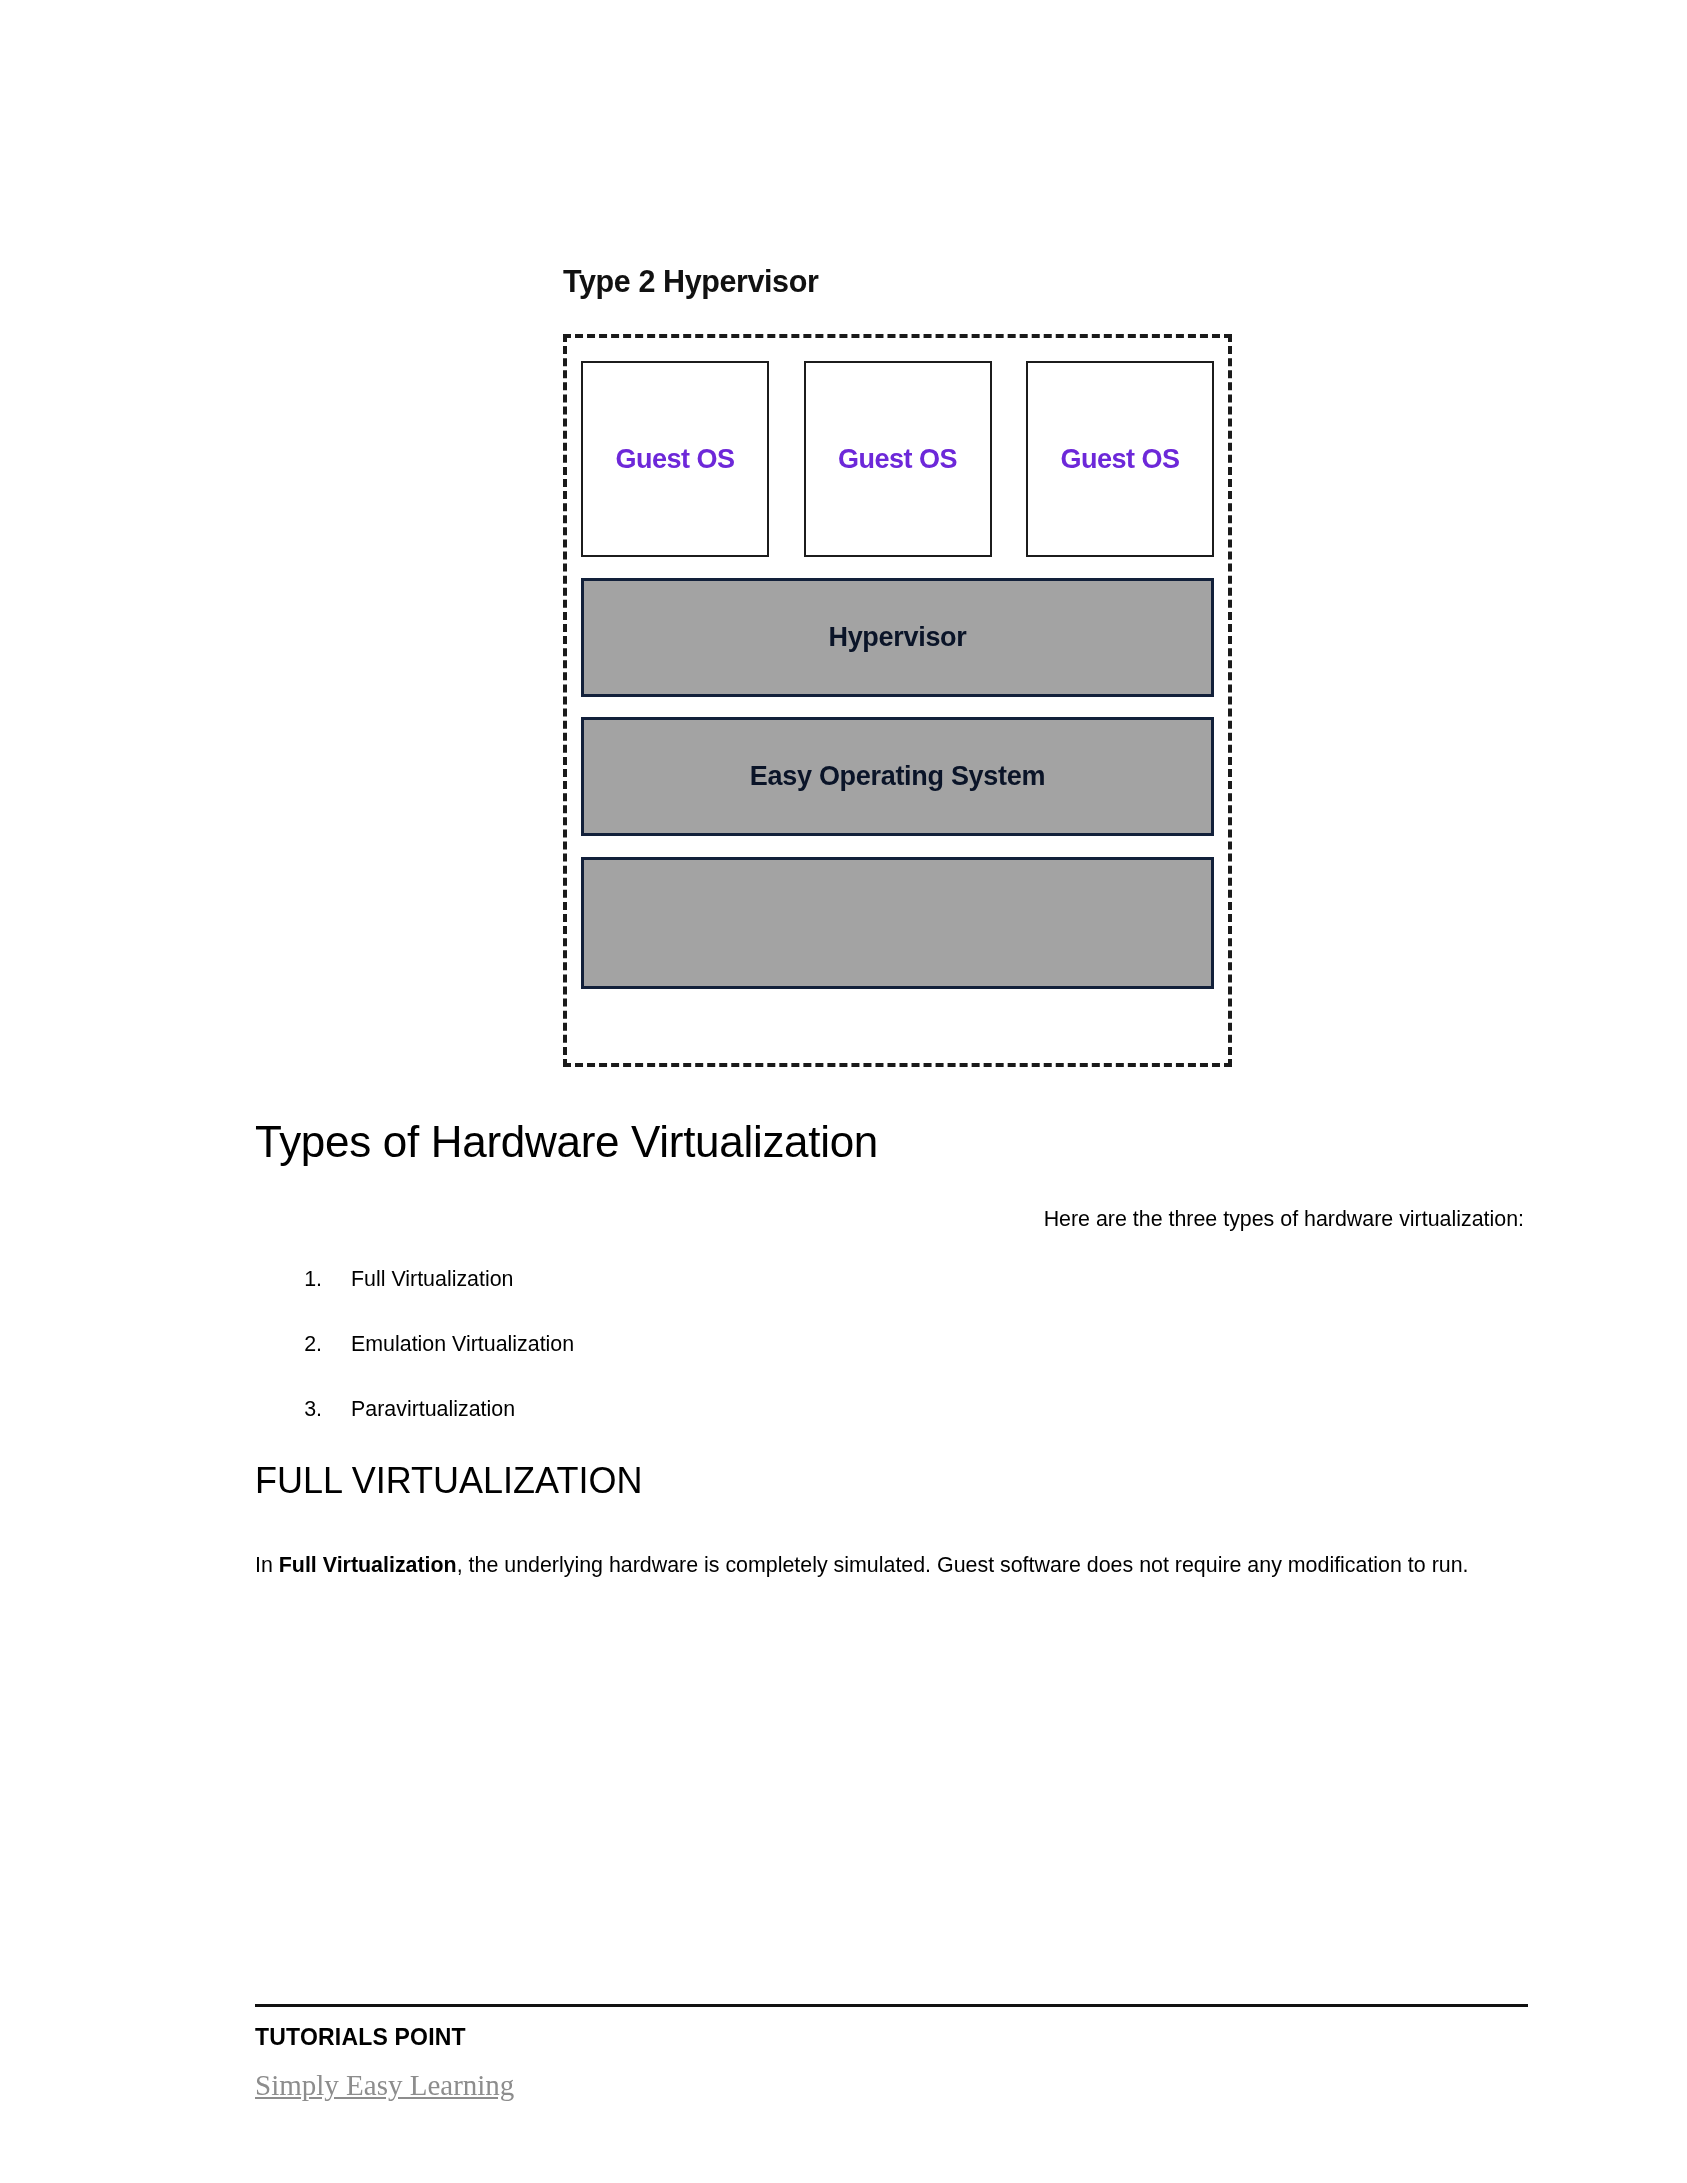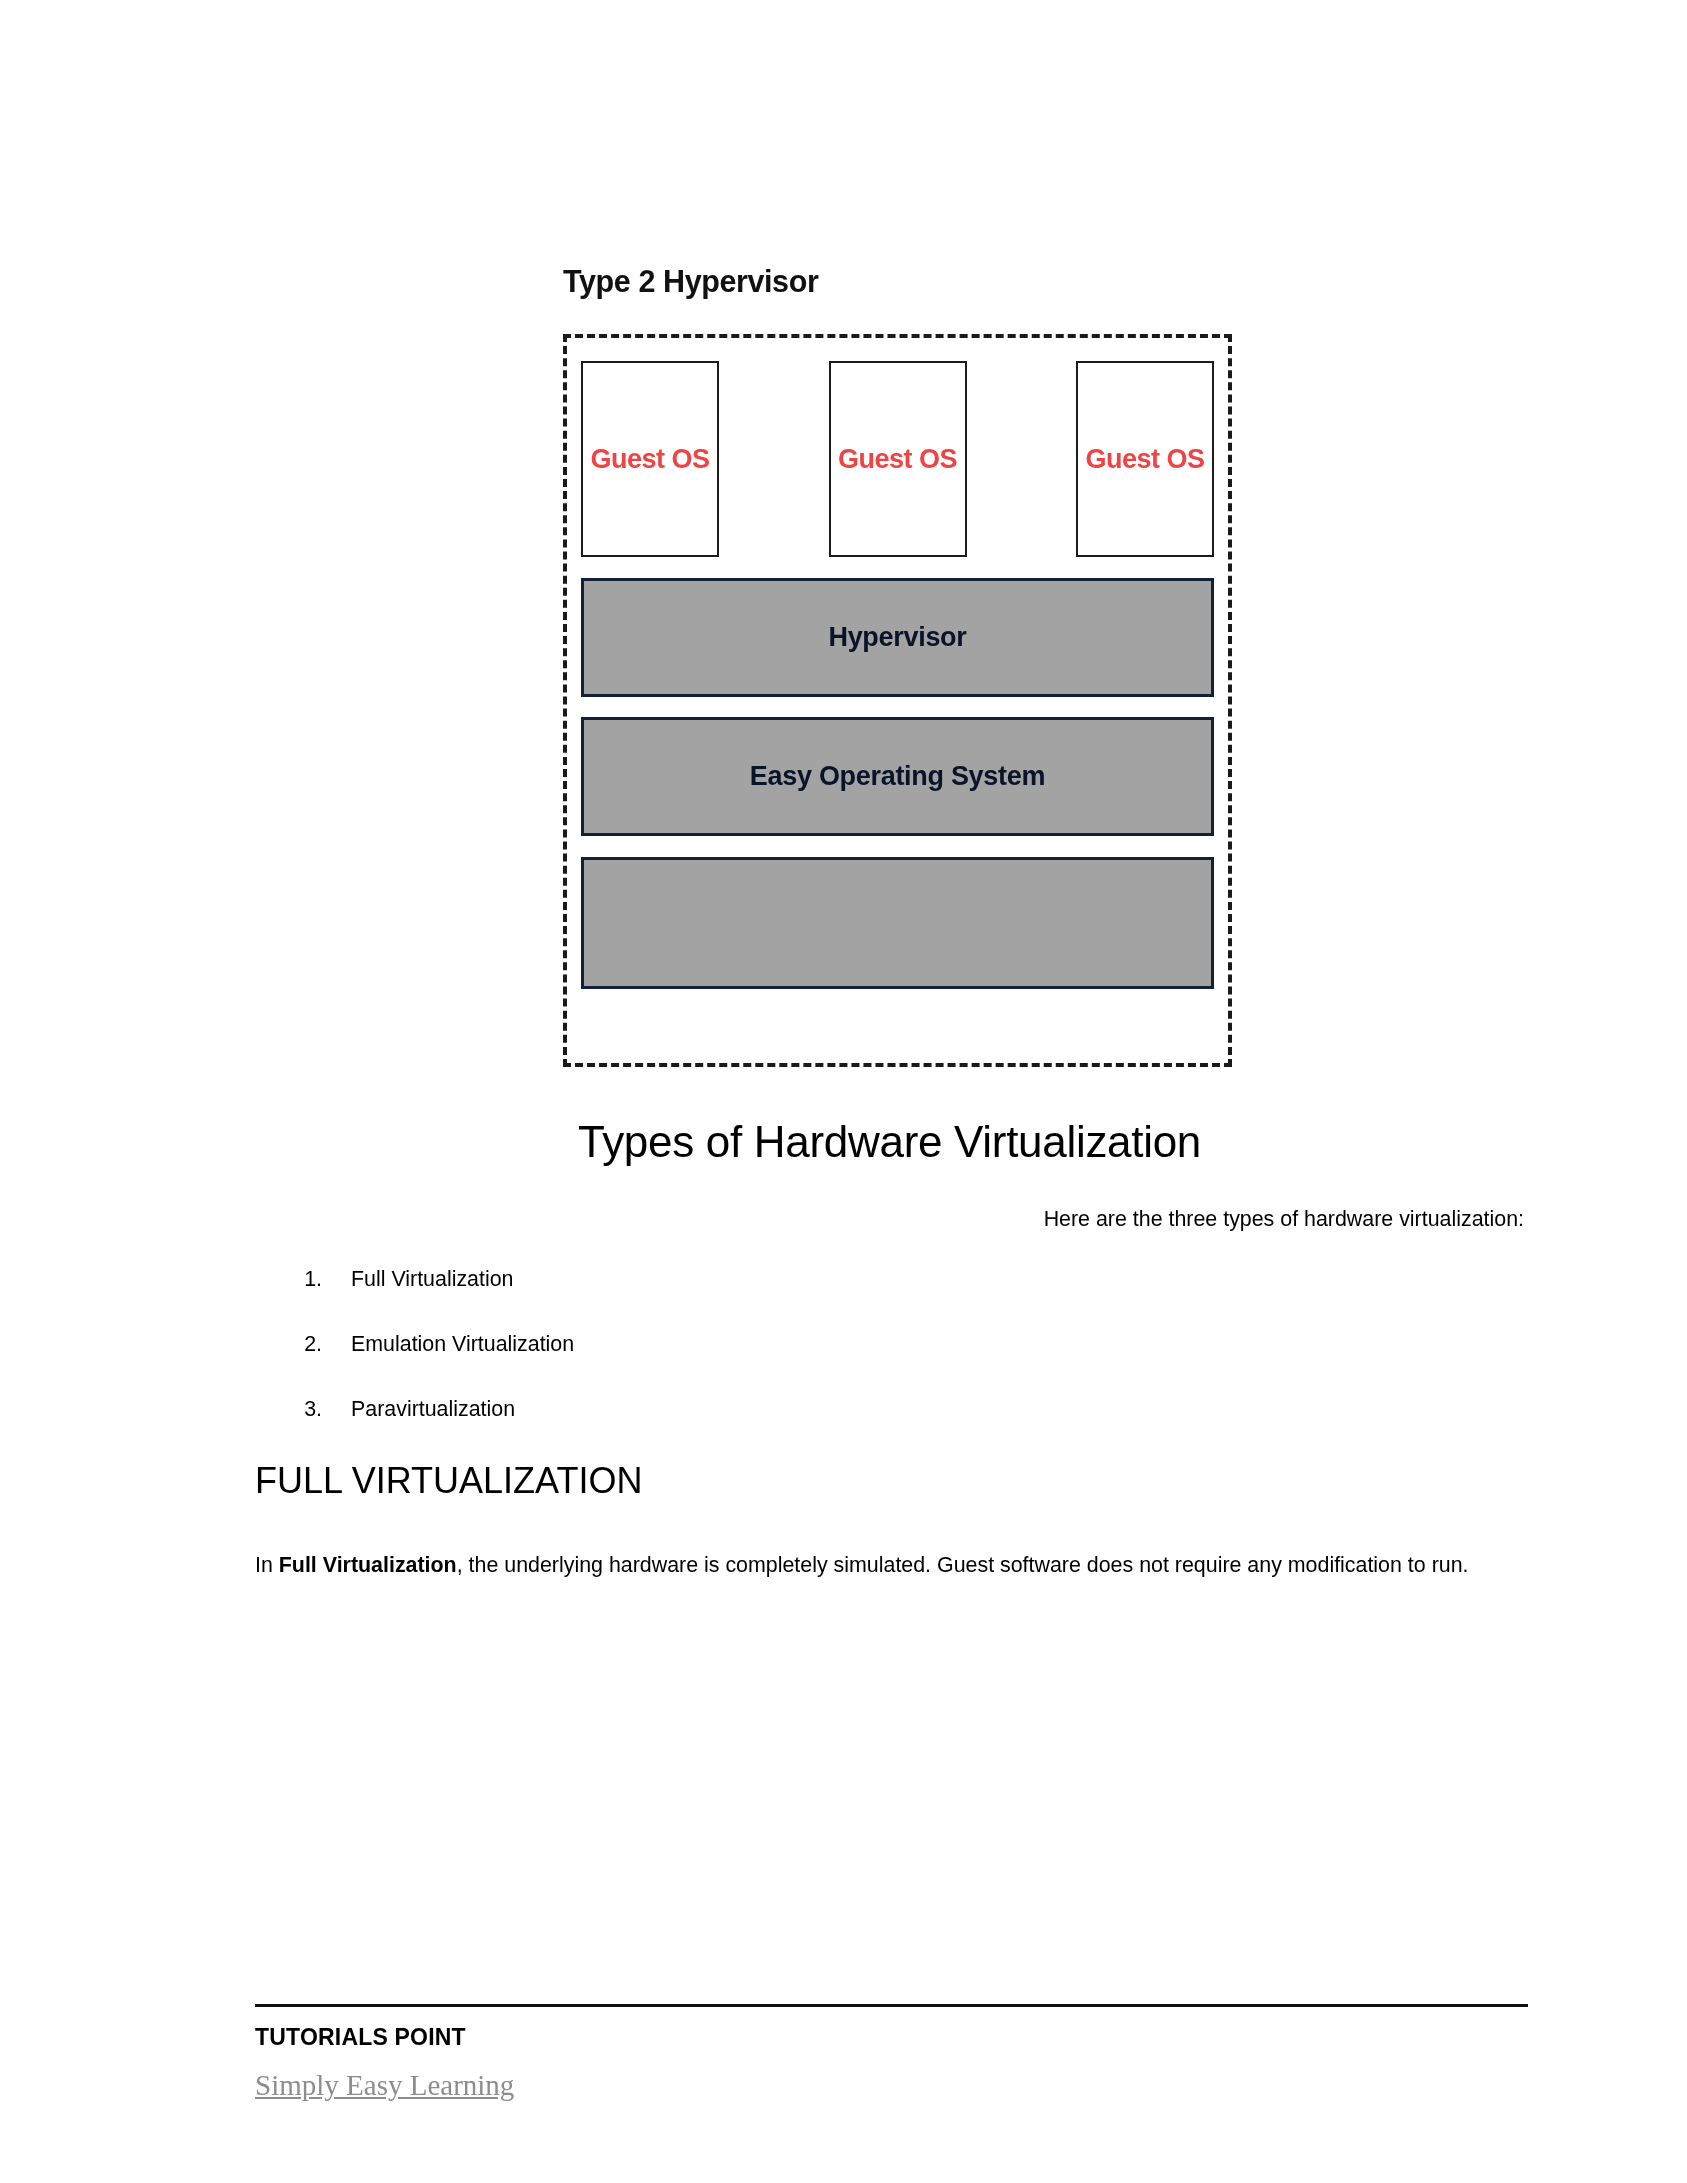--- a/index.html
+++ b/index.html
@@ -49,31 +49,31 @@
   }
 
   .guest-row {
     display: flex;
     justify-content: space-between;
     align-items: stretch;
     height: 196px;
   }
 
   .guest-box {
-    width: 138px;
+    width: 188px;
     border: 2.5px solid #1c1c1c;
     background: #ffffff;
     box-sizing: border-box;
     display: flex;
     align-items: center;
     justify-content: center;
     font-weight: bold;
     font-size: 27px;
     letter-spacing: -0.5px;
-    color: #ef4444;
+    color: #6d28d9;
     white-space: nowrap;
   }
 
   .blue-box {
     margin-top: 20.6px;
     height: 119px;
     background: #a3a3a3;
     border: 3.3px solid #12203a;
     box-sizing: border-box;
     display: flex;
@@ -97,21 +97,20 @@
   }
 
   h1.section-title {
     font-family: "Liberation Sans", sans-serif;
     font-weight: normal;
     font-size: 44px;
     line-height: 1.18;
     letter-spacing: -0.3px;
     margin: 0 0 36px 0;
     color: #000000;
-    text-align: center;
   }
 
   p.body-text {
     font-family: "Liberation Sans", sans-serif;
     font-size: 21.4px;
     line-height: 1.45;
     margin: 0 0 30px 0;
     color: #000000;
     text-align: right;
   }

